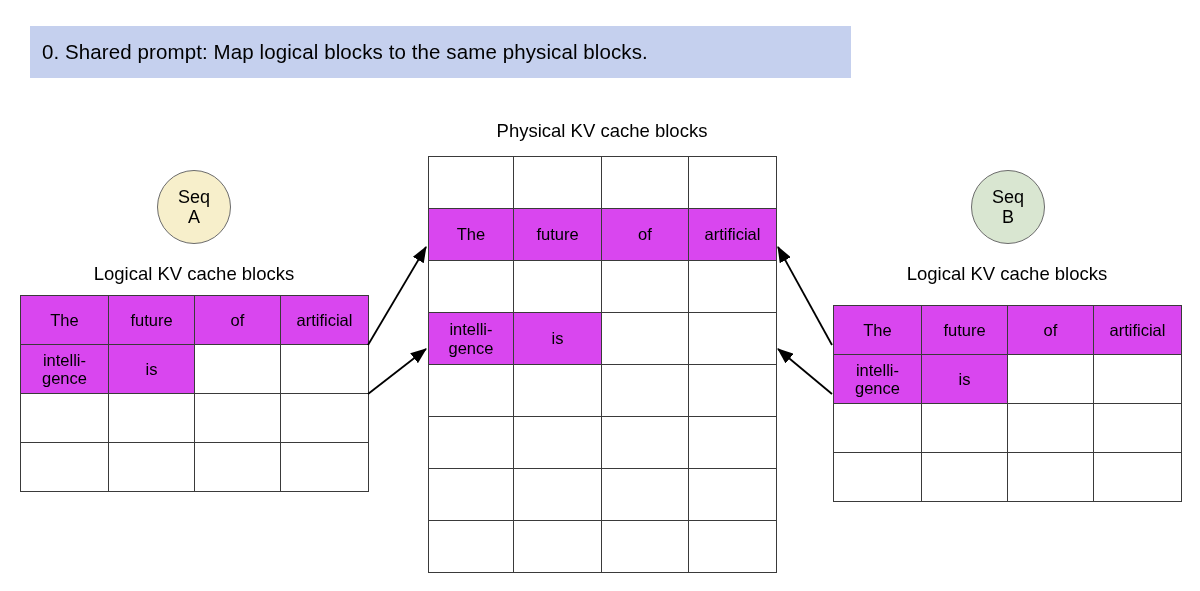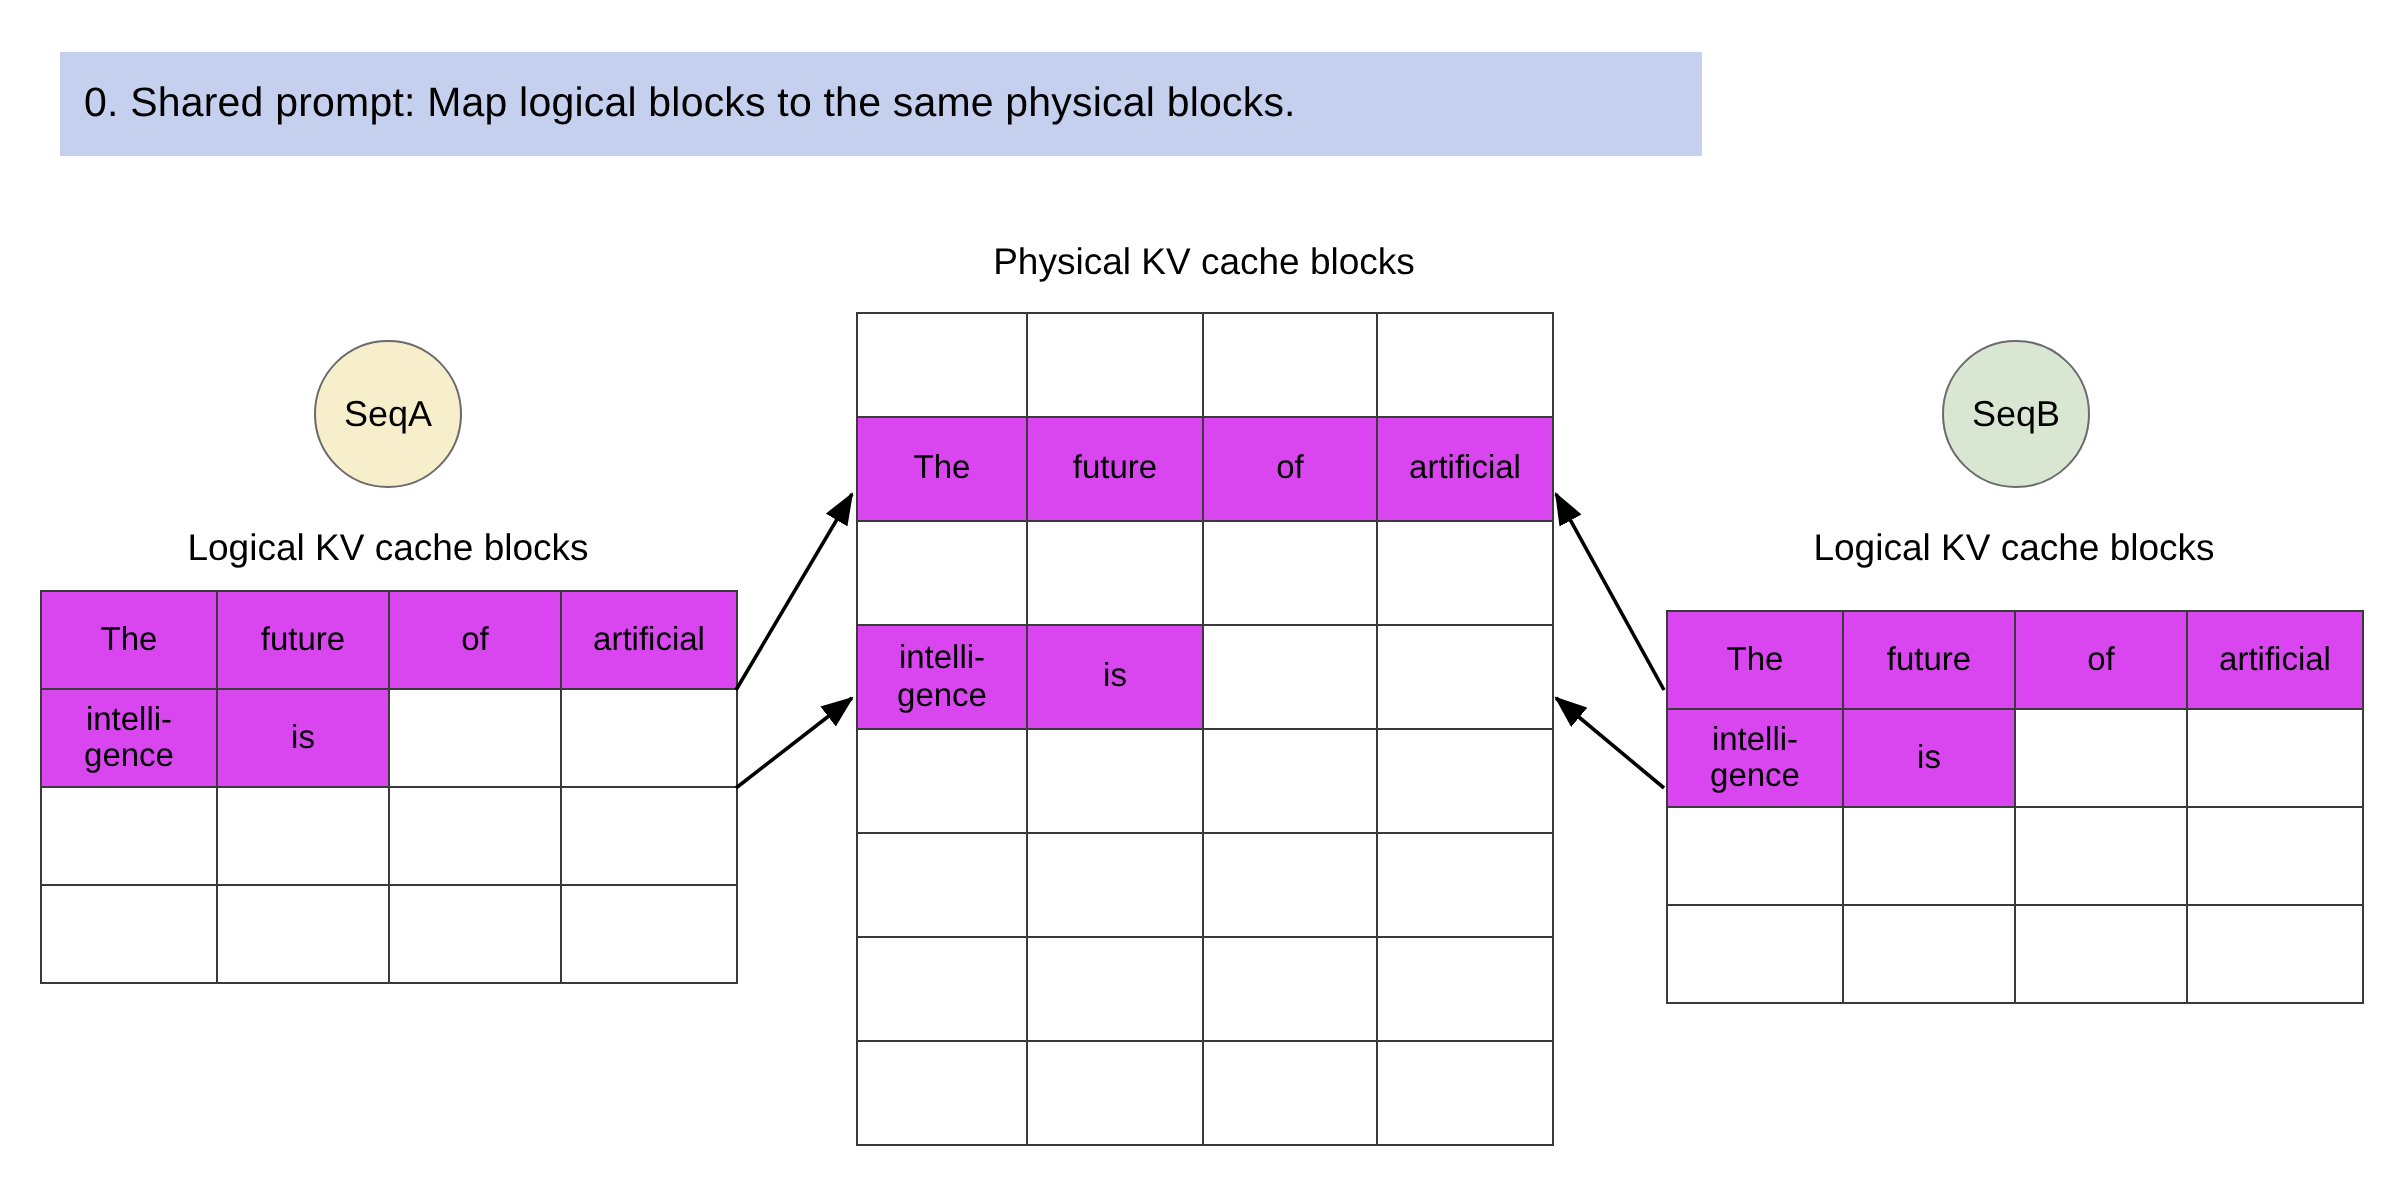--- a/index.html
+++ b/index.html
@@ -61,21 +61,21 @@
   }
 
   
   .seq-circle {
     position: absolute;
     width: 72px;
     height: 72px;
     border-radius: 50%;
     border: 1.3px solid #6b6b6b;
     display: flex;
-    flex-direction: row;
+    flex-direction: column;
     align-items: center;
     justify-content: center;
     font-size: 18px;
     line-height: 1.12;
   }
   #seq-a-circle {
     left: 157px;
     top: 170px;
     background: #f7efcb;
   }

